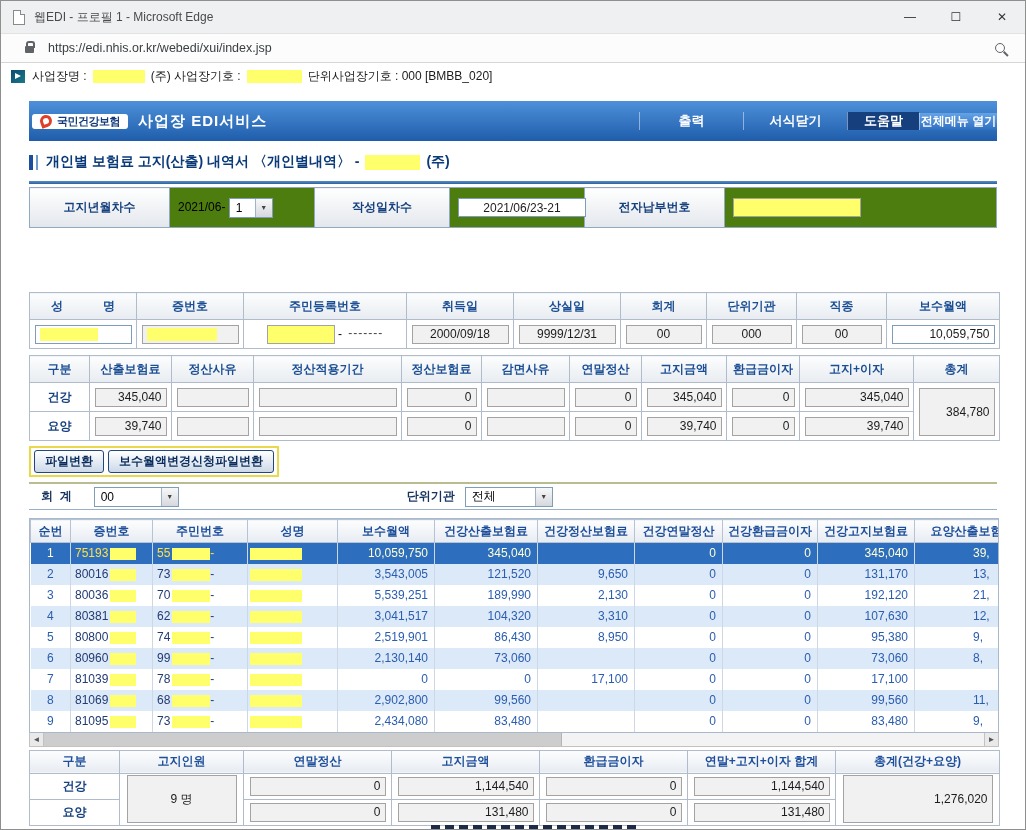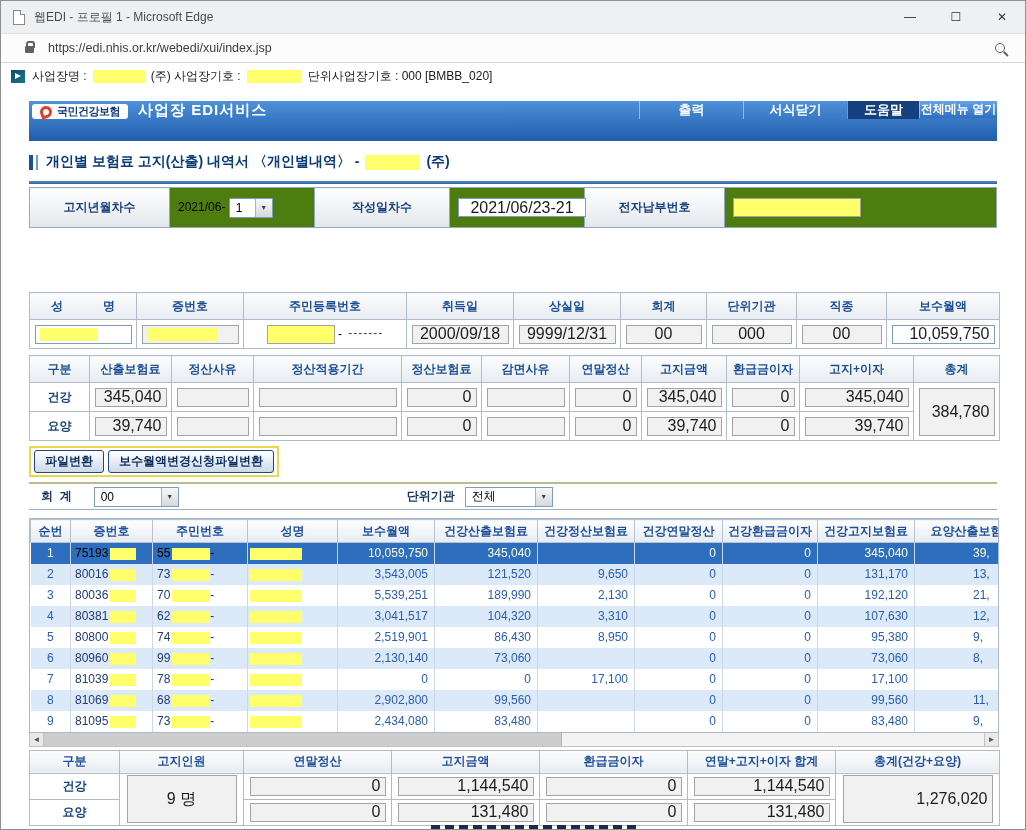--- a/index.html
+++ b/index.html
@@ -26,41 +26,41 @@
 .wpbar { height:26px; display:flex; align-items:center; padding-left:10px; font-size:12px; color:#1b1b1b; background:#fff; }
 .wp-icon { width:14px; height:13px; background:linear-gradient(135deg,#0c4a6e,#1a7a8a); margin-right:7px; position:relative; flex:none; }
 .wp-icon:after { content:""; position:absolute; left:4px; top:3px; border-left:6px solid #fff; border-top:3.5px solid transparent; border-bottom:3.5px solid transparent; }
 .redact { display:inline-block; background:#ffff6b; height:13px; vertical-align:text-bottom; }
 .wpbar .redact { margin:0 6px; }
 
 
 .content { padding:12px 28px 0 28px; position:relative; }
 
 
-.edihead { height:40px; background:linear-gradient(#4e90d9,#1f5dab); display:flex; align-items:flex-start; }
+.edihead { height:40px; background:linear-gradient(#4e90d9,#1f5dab); display:flex; align-items:center; }
 .logo-box { background:#fff; border-radius:3px; margin:3px 0 3px 3px; padding:0 8px; display:flex; align-items:center; flex:none; }
 .logo-mark { width:12px; height:12px; border:3px solid #e0402a; border-radius:50% 50% 50% 0; margin-right:5px; transform:rotate(-20deg); flex:none; }
 .logo-text { font-size:11px; font-weight:bold; color:#123a7a; letter-spacing:-0.5px; }
 .service-title { color:#fff; font-size:15px; font-weight:bold; display:flex; align-items:center; margin-left:10px; letter-spacing:1px; }
 .head-spacer { flex:1; }
 .hbtn { display:flex; align-items:center; justify-content:center; color:#fff; font-weight:bold; font-size:13px; cursor:pointer; text-align:center; }
 .hbtn.plain { width:104px; border-left:1px solid rgba(255,255,255,.45); }
 .hbtn.help { width:72px; background:#163f7e; border-left:1px solid rgba(255,255,255,.45); }
 .hbtn.allmenu { width:78px; background:linear-gradient(#64a3e6,#2f6fc0); font-size:12px; border-left:1px solid rgba(255,255,255,.45); }
 
 
 .pagetitle { margin-top:12px; display:flex; align-items:center; font-size:14px; font-weight:bold; color:#0a3a78; }
 .title-marker { width:4px; height:15px; background:#1b4f9c; margin-right:3px; flex:none; }
 .title-marker2 { width:2px; height:15px; background:#6f9ecd; margin-right:8px; flex:none; }
 .pagetitle .redact { width:55px; height:15px; margin:0 6px; }
 .bluerule { margin-top:10px; height:3px; background:linear-gradient(#5b8cc2,#2c62a3); }
 
 
 table { border-collapse:collapse; }
-.inp { display:inline-flex; align-items:center; border:1px solid #a3a3a3; background:#f1f1f1; height:19px; font-size:16px; padding:0 4px; vertical-align:middle; color:#1c1c1c; }
+.inp { display:inline-flex; align-items:center; border:1px solid #a3a3a3; background:#f1f1f1; height:19px; font-size:12px; padding:0 4px; vertical-align:middle; color:#1c1c1c; }
 .inp.white { background:#fff; border-color:#7f9db9; }
 .inp.yellow { background:#ffff6b; }
 .inp.num { justify-content:flex-end; }
 .inp.ctr { justify-content:center; }
 .sel { display:inline-flex; align-items:center; border:1px solid #7f9db9; background:#fff; height:20px; font-size:12px; vertical-align:middle; cursor:pointer; }
 .sel-text { padding:0 6px; flex:1; min-width:16px; }
 .sel-arrow { width:17px; align-self:stretch; background:linear-gradient(#f8f8f8,#d5d8dd); border-left:1px solid #9db4cb; display:flex; align-items:center; justify-content:center; font-size:7px; color:#444; flex:none; }
 
 
 .formtbl { width:100%; margin-top:3px; font-size:12px; table-layout:fixed; }
@@ -96,21 +96,21 @@
 .grid td { height:21px; border-right:1px solid #cdd8e4; overflow:hidden; white-space:nowrap; font-size:12px; }
 .grid tr.odd td { background:#fff; }
 .grid tr.even td { background:#dce9f8; }
 .grid td.num { text-align:right; padding-right:6px; color:#2a5db0; }
 .grid td.seq { text-align:center; color:#2a5db0; }
 .grid td.cert { padding-left:4px; color:#223b72; }
 .grid td.carecol { padding-left:58px; color:#2a5db0; text-align:left; }
 .grid .redact { height:12px; margin-left:2px; }
 .rc { width:26px; } .rj { width:38px; } .rn { width:52px; margin-left:14px; }
 .grid tr.selected td { background:#2d6fbe; color:#ffffd8; }
-.grid tr.selected td span { color:#000000; }
+.grid tr.selected td span { color:#fde047; }
 .grid tr.selected td.num, .grid tr.selected td.seq, .grid tr.selected td.cert, .grid tr.selected td.carecol { color:#ffffd8; }
 .grid tr.selected .redact { background:#ffff6b; }
 
 
 .hscroll { width:970px; height:14px; border:1px solid #c2c2c2; border-top:none; background:#f3f3f3; display:flex; align-items:stretch; }
 .sbtn { width:14px; background:#e9e9e9; font-size:8px; color:#555; display:flex; align-items:center; justify-content:center; cursor:pointer; flex:none; }
 .sbtn.left { border-right:1px solid #c2c2c2; }
 .sbtn.right { margin-left:auto; border-left:1px solid #c2c2c2; }
 .sthumb { width:518px; background:#cdcdcd; border-right:1px solid #b5b5b5; cursor:pointer; }
 

